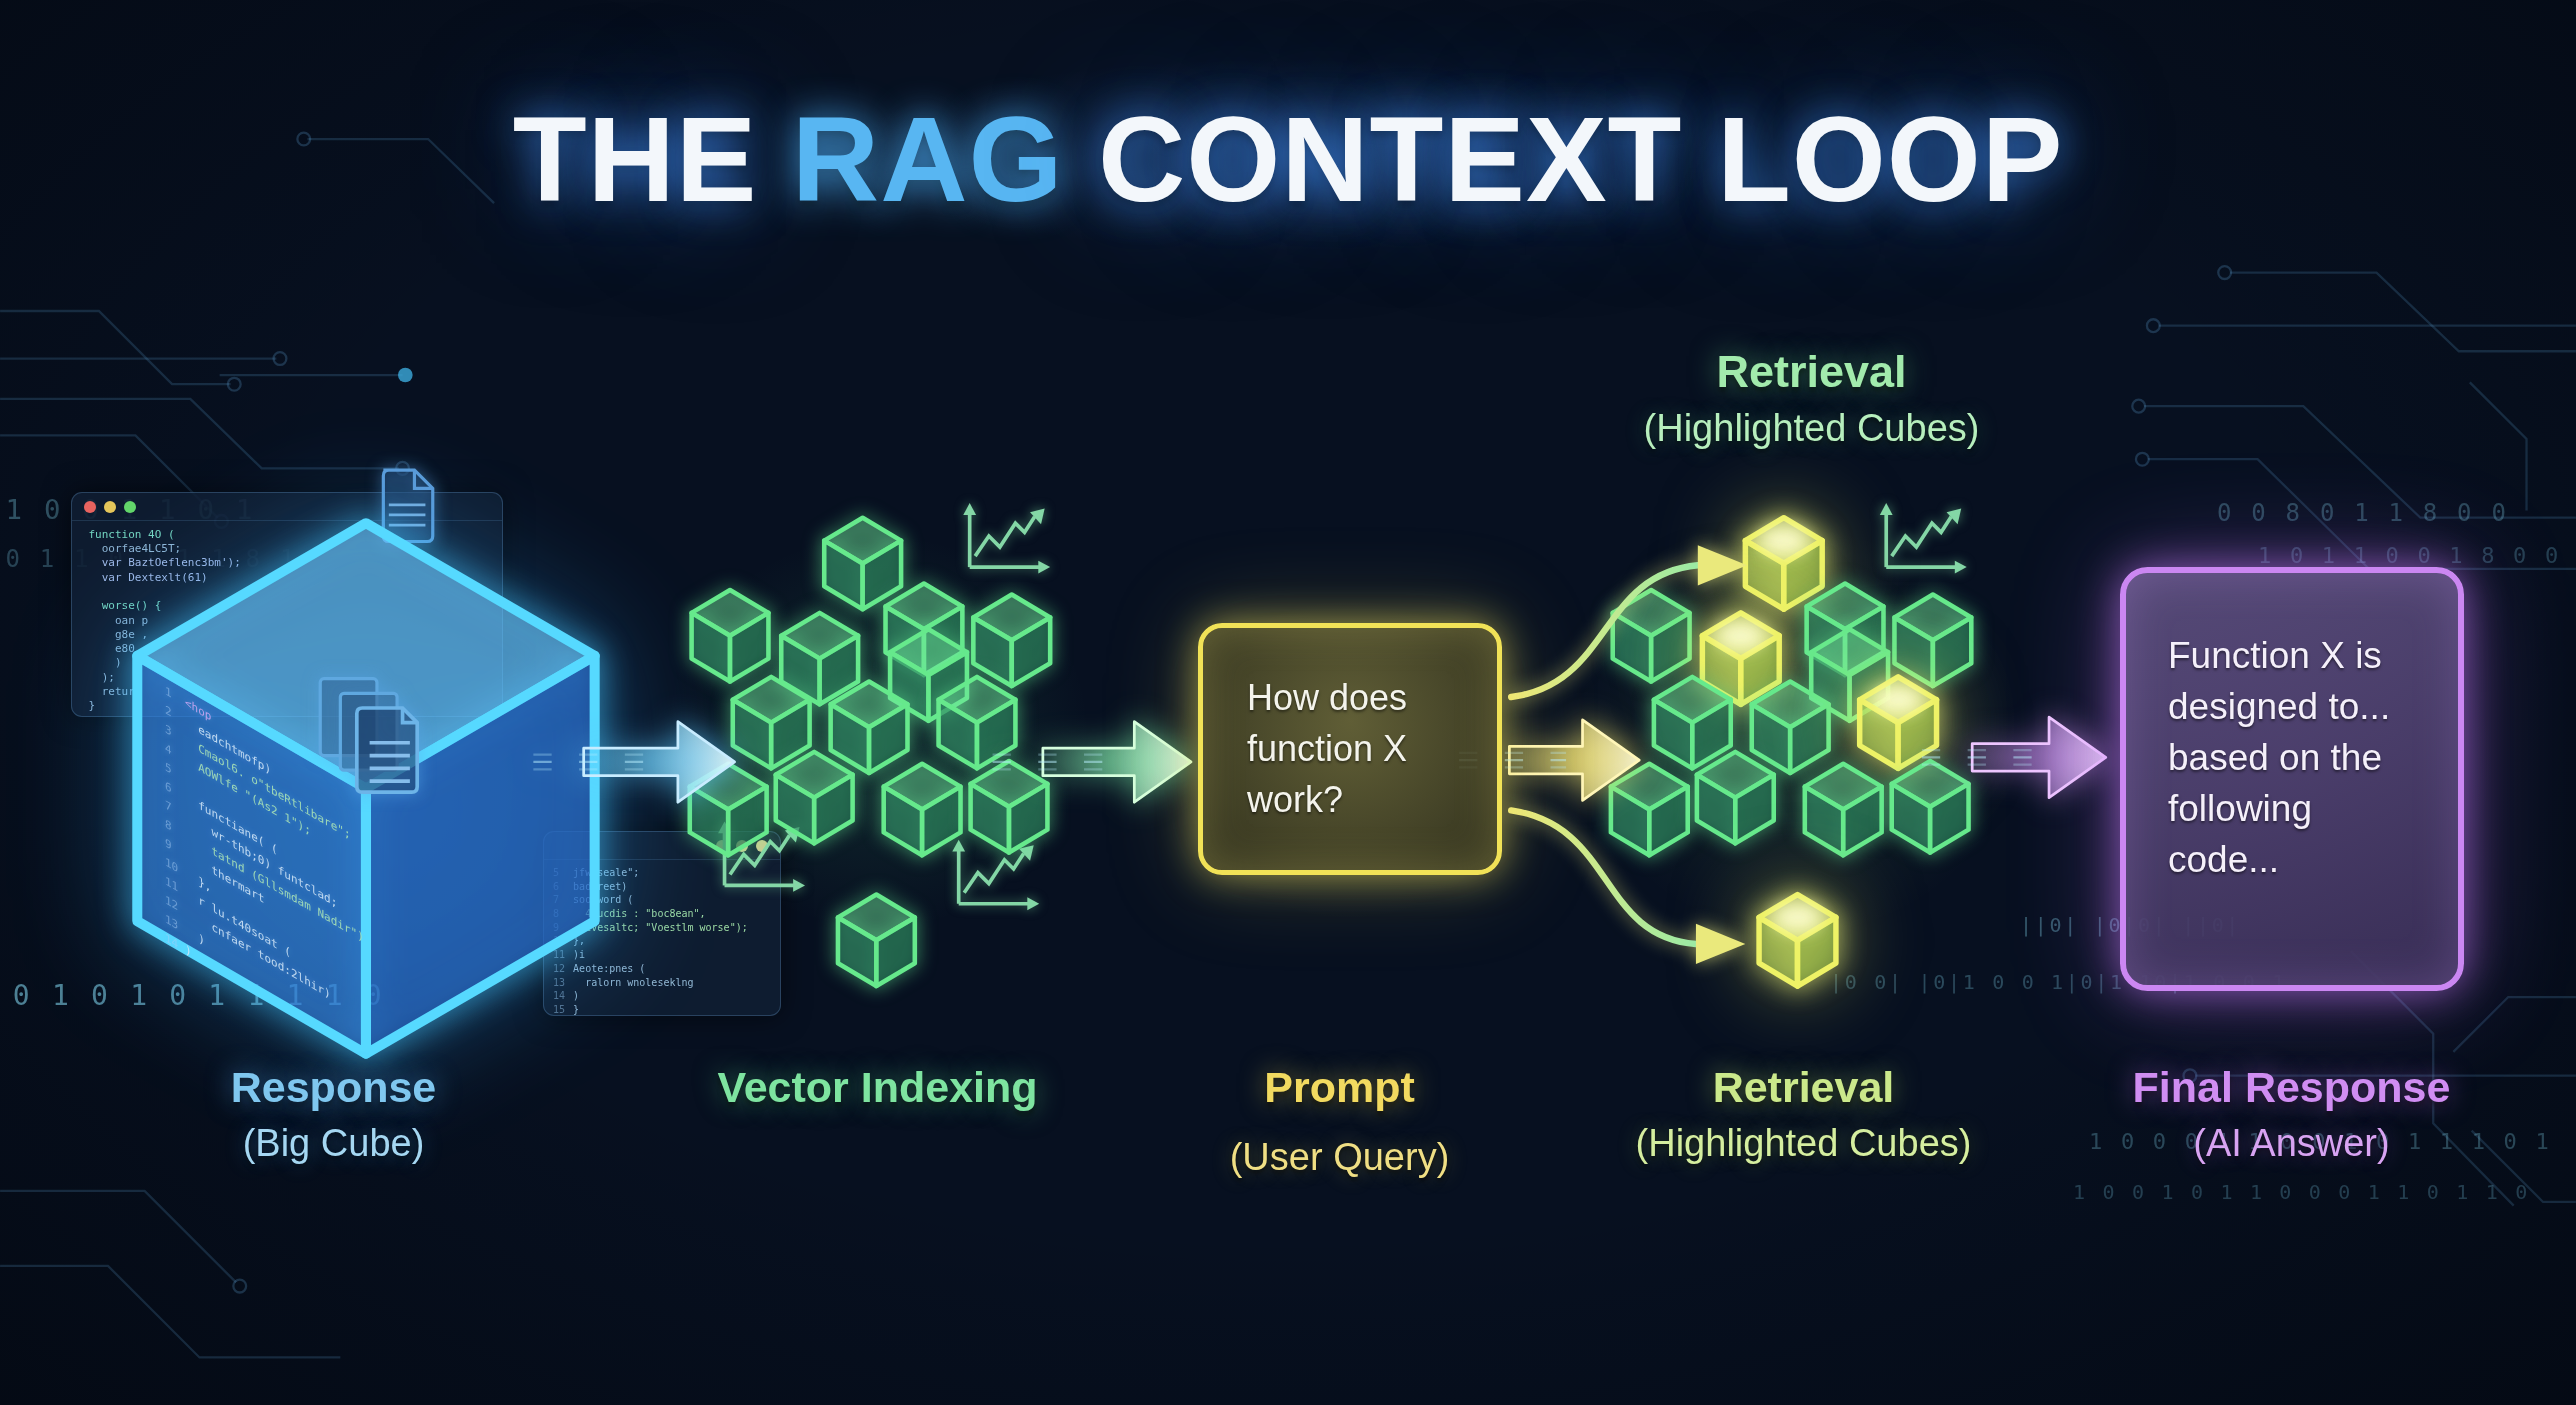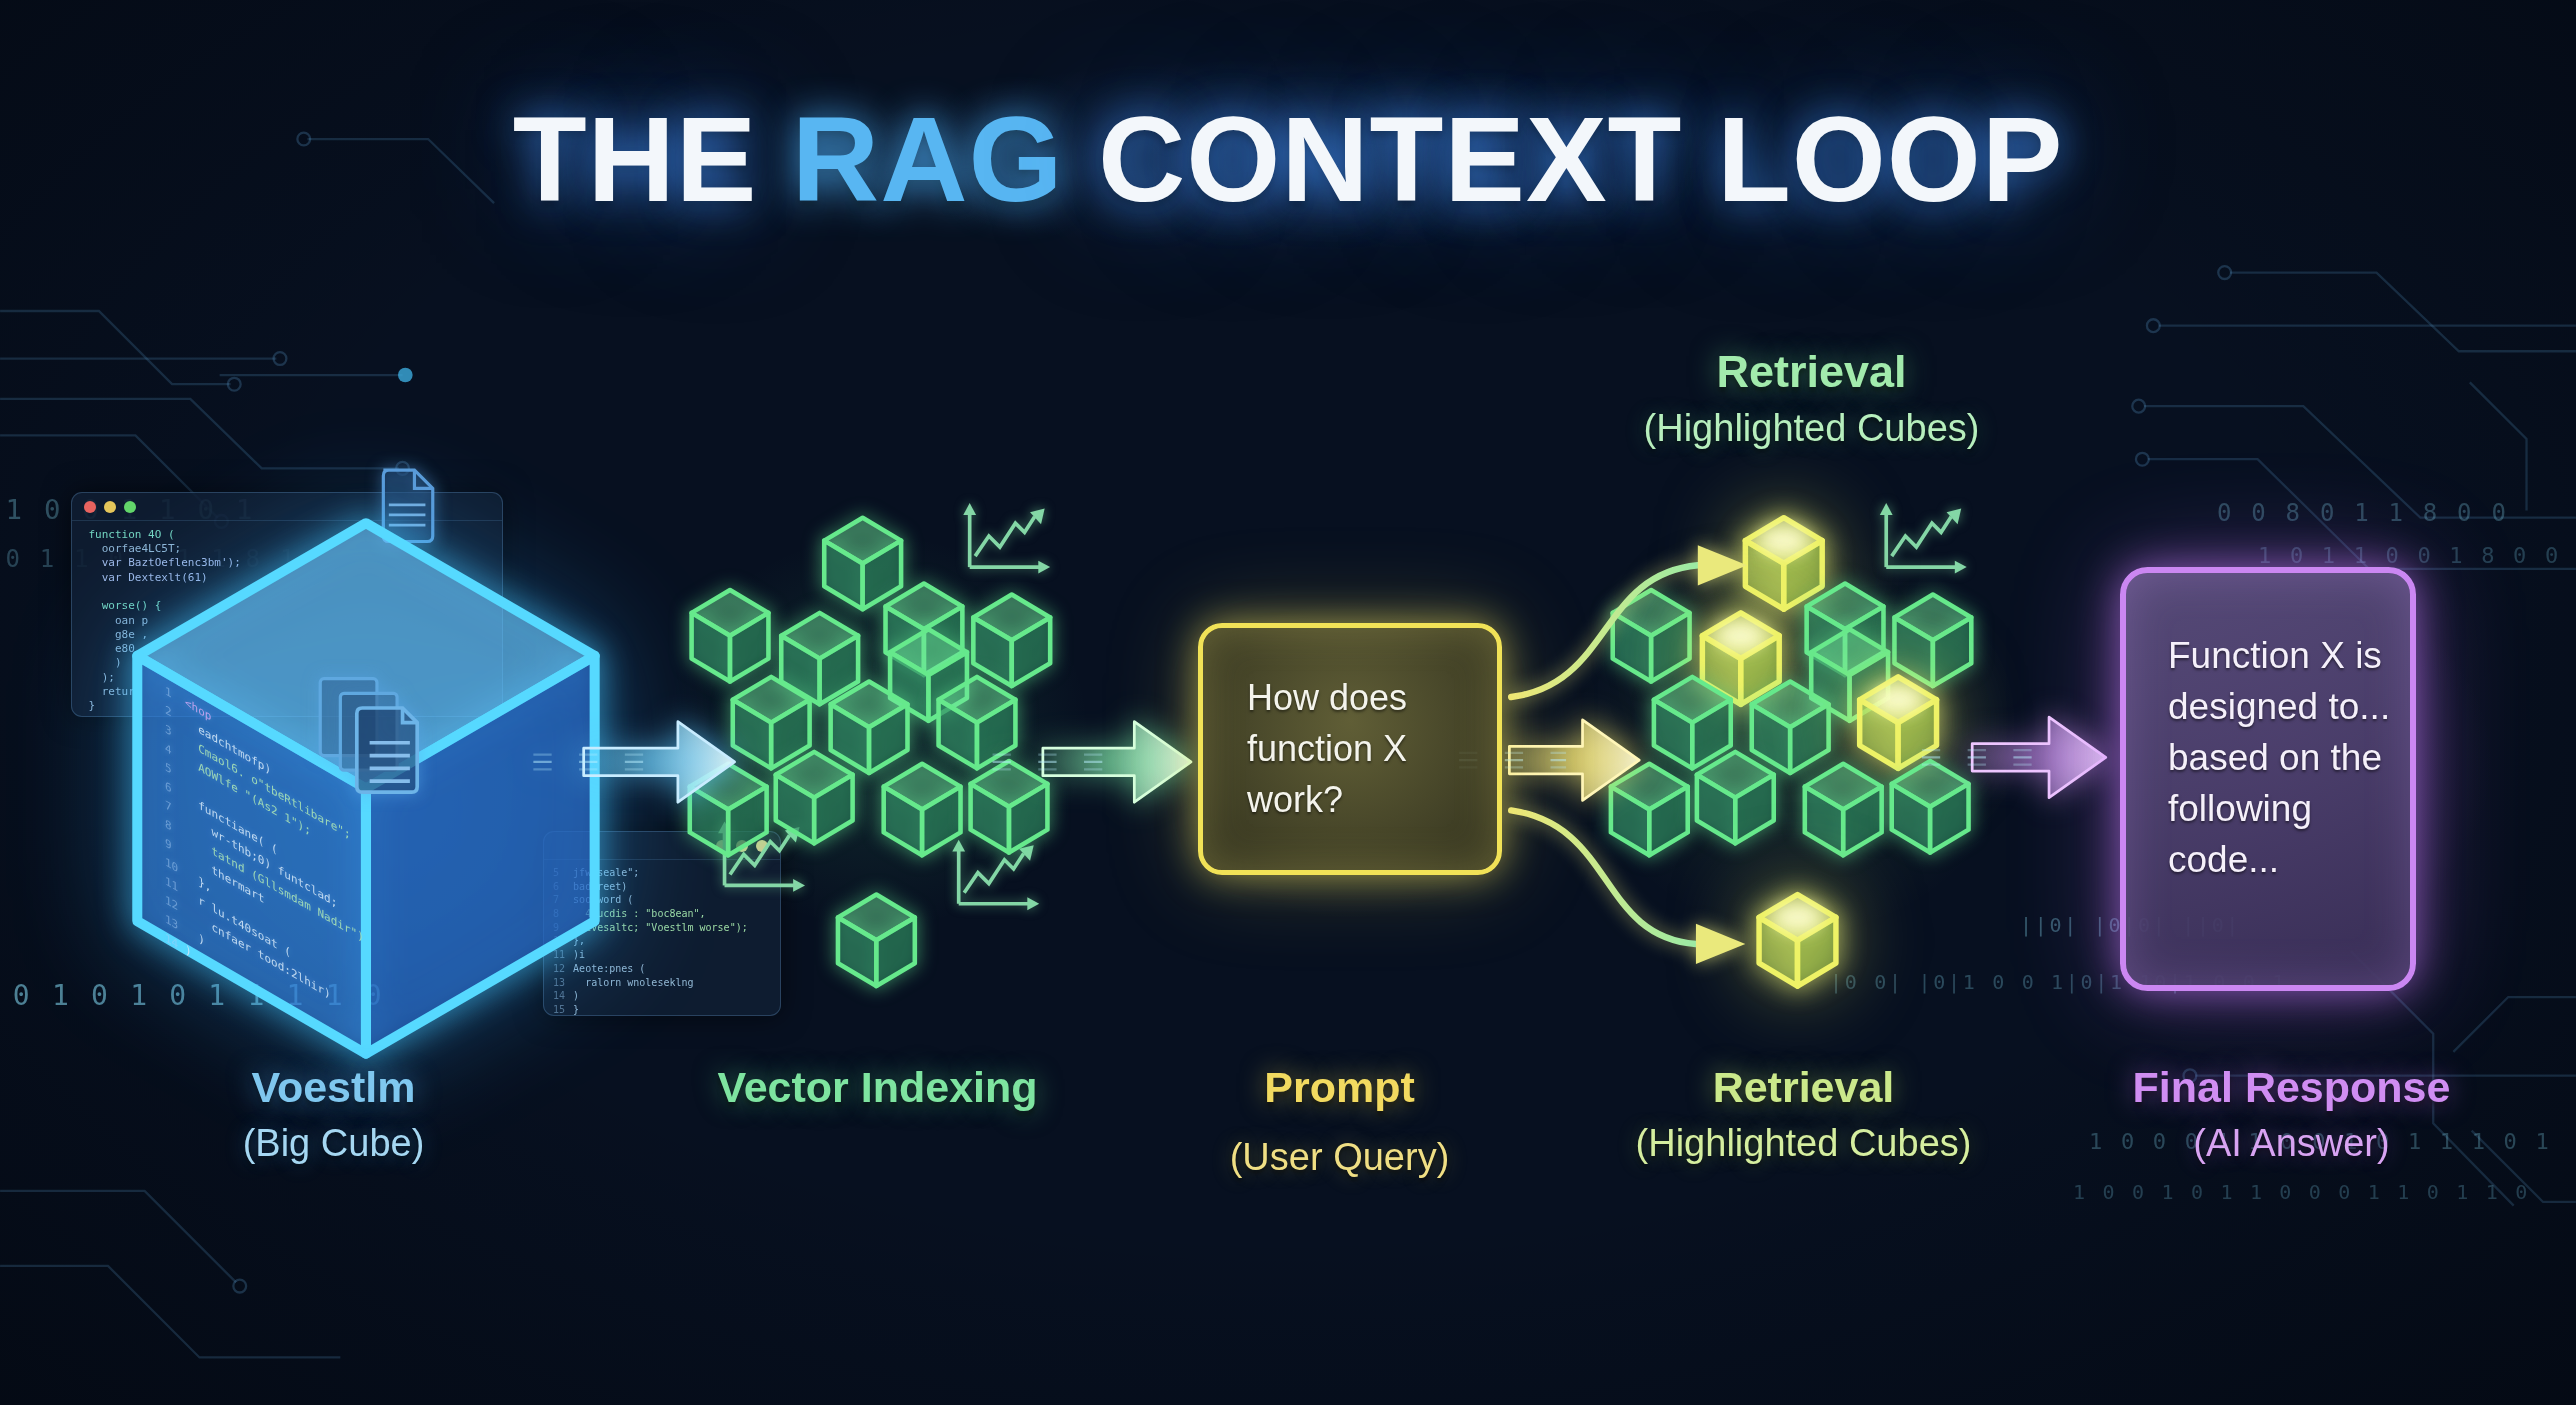--- a/index.html
+++ b/index.html
@@ -57,21 +57,21 @@
 
   
   .prompt-box{
     position:absolute;left:1198px;top:623px;width:304px;height:252px;box-sizing:border-box;
     border:5.5px solid #f1e257;border-radius:24px;
     background:radial-gradient(ellipse at 50% 38%,rgba(112,108,58,.80),rgba(54,53,30,.92));
     box-shadow:0 0 37px rgba(240,225,95,.55),0 0 91px rgba(240,225,95,.25),inset 0 0 42px rgba(240,230,120,.25);
   }
   .prompt-text{padding:44px 0 0 44px;font-size:36px;line-height:1.42;color:#f4f4ec;white-space:pre-line;text-shadow:0 1.8px 2.7px rgba(0,0,0,.5);}
   .response-box{
-    position:absolute;left:2120px;top:567px;width:296px;height:424px;box-sizing:border-box;
+    position:absolute;left:2120px;top:567px;width:344px;height:424px;box-sizing:border-box;
     border:6.4px solid #cb87f2;border-radius:27.4px;
     background:linear-gradient(160deg,rgba(97,82,132,.88),rgba(60,48,90,.94));
     box-shadow:0 0 42px rgba(200,125,250,.6),0 0 110px rgba(190,110,250,.32),inset 0 0 46px rgba(210,160,255,.22);
   }
   .response-text{padding:57px 0 0 42px;font-size:37px;line-height:1.38;color:#f5f0fa;white-space:pre-line;text-shadow:0 1.8px 2.7px rgba(0,0,0,.5);}
 
   
   .stage{position:absolute;top:1063px;width:585px;text-align:center;}
   .stage .l{font-size:43px;font-weight:bold;}
   .stage .s{font-size:38px;margin-top:10px;}
@@ -487,21 +487,21 @@
 
   <div class="response-box">
     <div class="response-text">Function X is
 designed to...
 based on the
 following
 code...</div>
   </div>
 
   <div class="stage s0">
-    <div class="l">Voestlm</div>
+    <div class="l">Response</div>
     <div class="s">(Big Cube)</div>
   </div>
   <div class="stage s1">
     <div class="l">Vector Indexing</div>
   </div>
   <div class="stage s2">
     <div class="l">Prompt</div>
     <div class="s">(User Query)</div>
   </div>
   <div class="stage s3">

